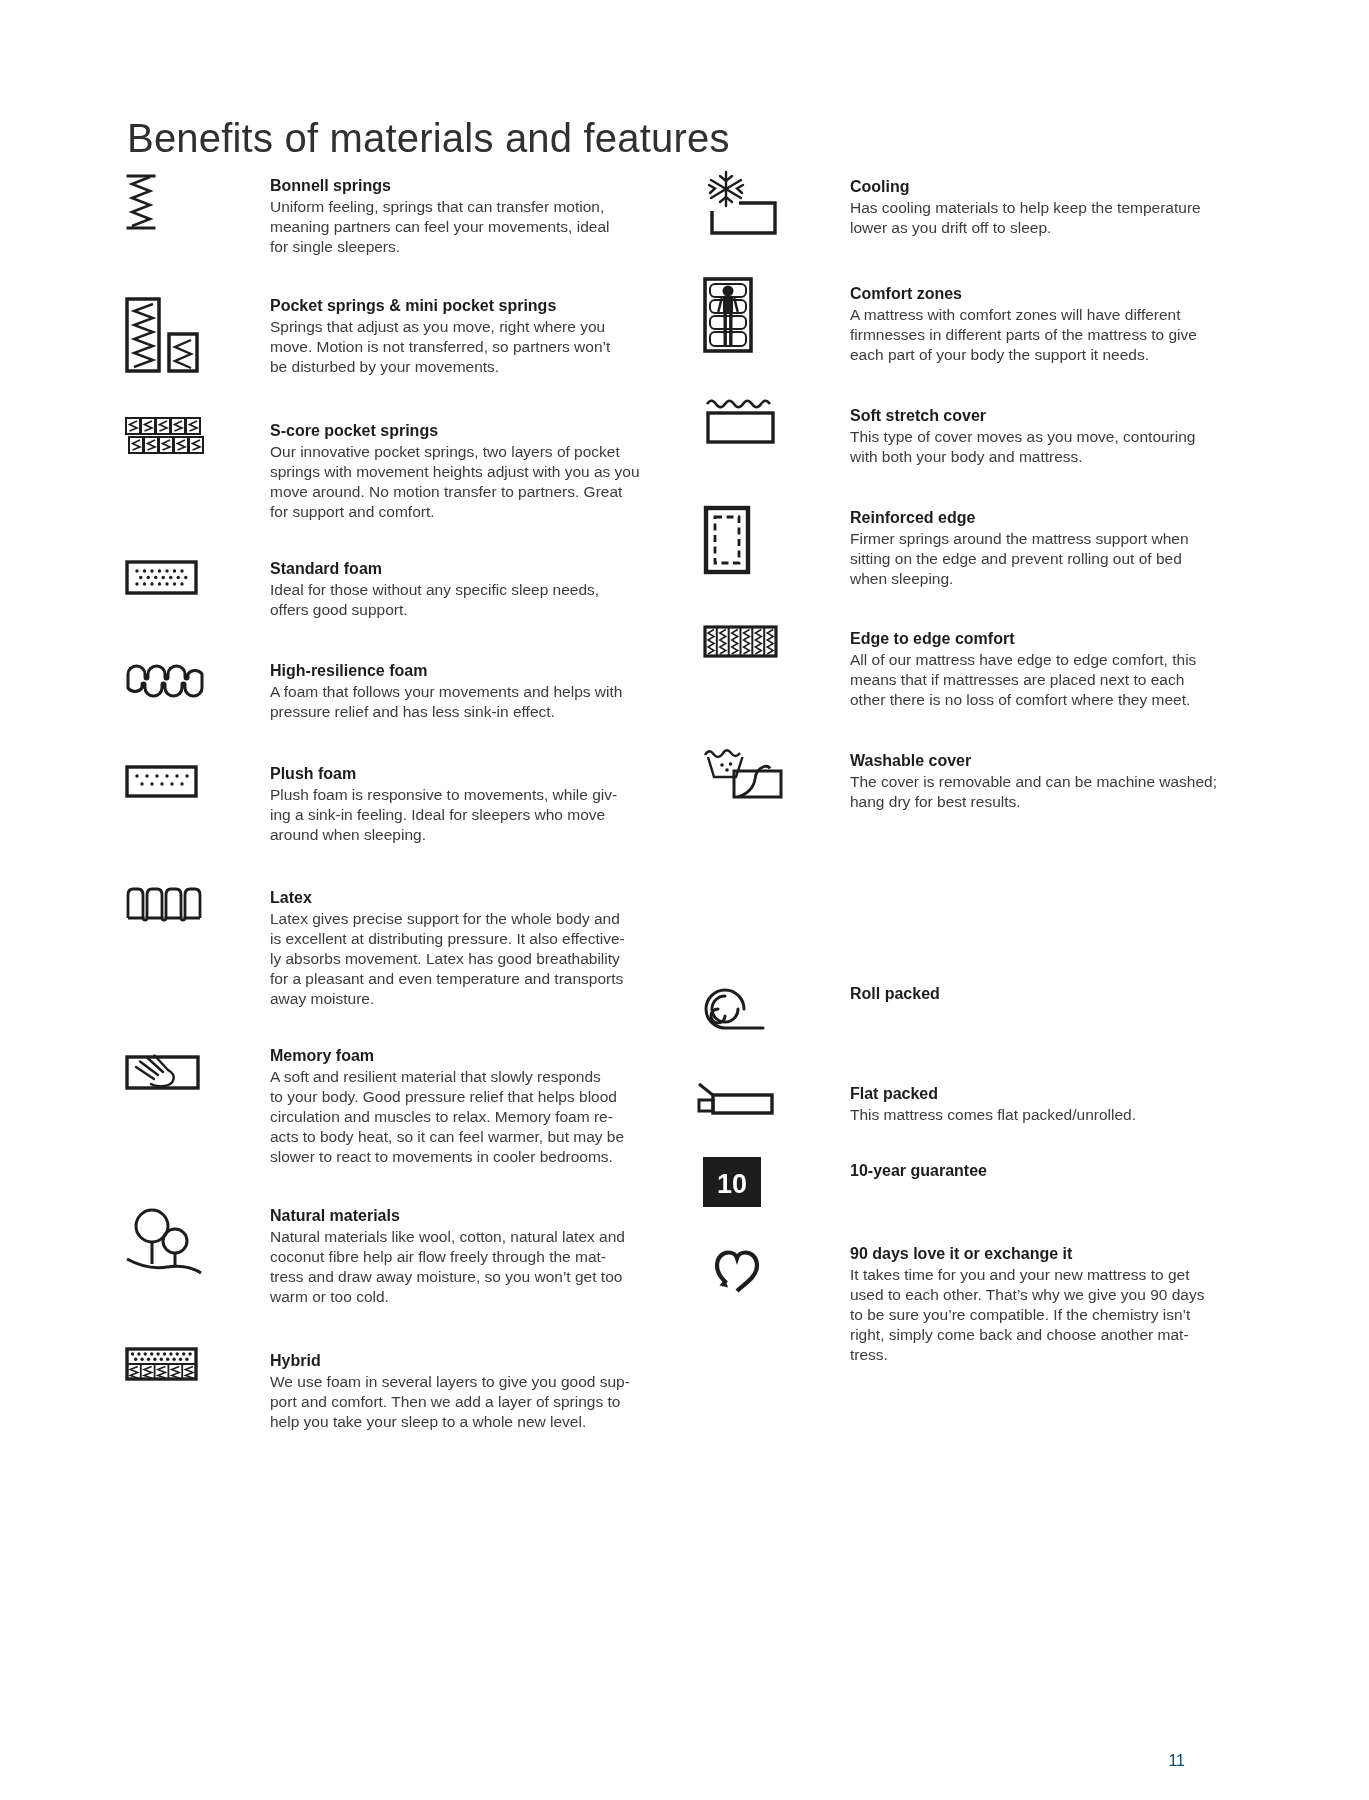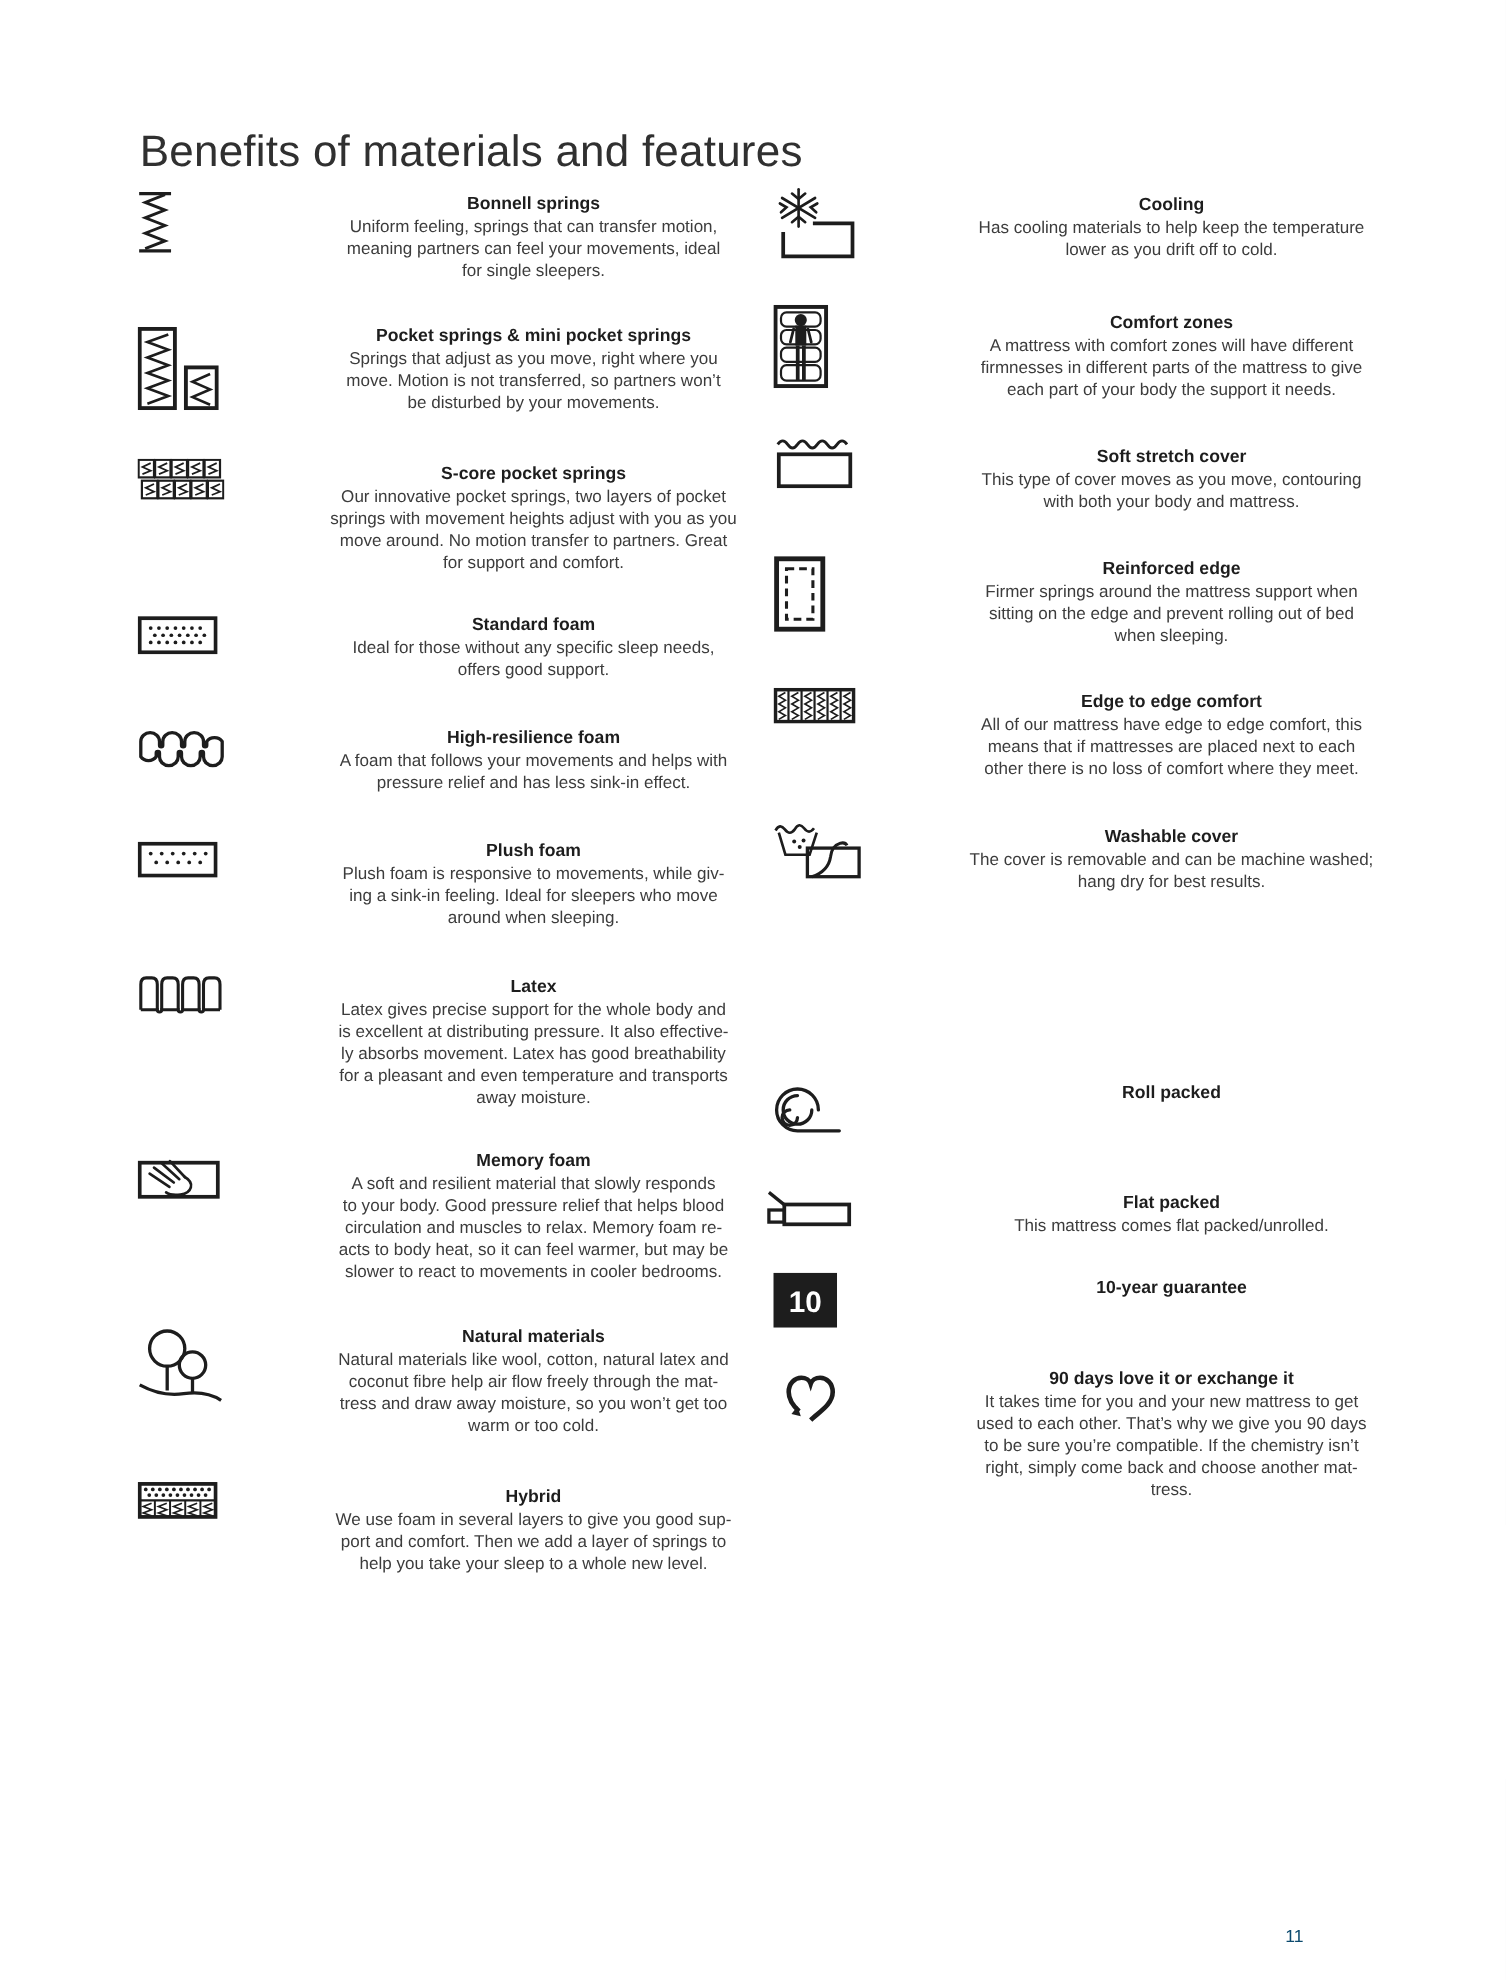--- a/index.html
+++ b/index.html
@@ -9,21 +9,21 @@
     position:relative; width:1369px; height:1800px; background:var(--bg);
     font-family:"Liberation Sans", sans-serif; overflow:hidden;
   }
   .page-title{
     position:absolute; left:127px; top:116px; margin:0;
     font-size:40px; font-weight:400; color:#303030; letter-spacing:0.2px;
   }
   .feature{ position:absolute; }
   .feature-icon{ position:absolute; left:0; top:0; color:var(--ink); }
   .feature-icon svg{ display:block; }
-  .feature-body{ position:absolute; top:0; width:430px;text-align:center; }
+  .feature-body{ position:absolute; top:0; width:430px; }
   .feature-title{
     margin:0; font-size:16px; line-height:21px; font-weight:700; color:var(--ink);
   }
   .feature-desc{
     margin:1px 0 0 0; font-size:15.5px; line-height:20px; color:var(--body);
     white-space:pre-line;
   }
   .page-number{
     position:absolute; left:1130px; top:1752px; width:55px; text-align:right;
     font-size:16px; color:#0c4a6e;
@@ -280,21 +280,21 @@
    <polyline points="17,6 23,11 29,6"></polyline>
    <polyline points="17,32 23,27 29,32"></polyline>
    <polyline points="6,15 12,18.5 7,23"></polyline>
    <polyline points="40,15 34,18.5 39,23"></polyline>
   </g>
           </svg>
         </span>
     <div class="feature-body" style="left: 147px;">
       <h3 class="feature-title">Cooling</h3>
       <p class="feature-desc">Has cooling materials to help keep the temperature
-lower as you drift off to cold.</p>
+lower as you drift off to sleep.</p>
     </div>
   </div>
       <div class="feature" style="left: 703px; top: 283px;">
     <span class="feature-icon" style="transform: translate(0px, -6px);">
           <svg width="50" height="76" viewBox="0 0 50 76" fill="none" stroke="currentColor">
   <rect x="2" y="2" width="46" height="72" stroke-width="3.6"></rect>
   <g stroke-width="2">
    <rect x="7" y="7" width="36" height="13" rx="5"></rect>
    <rect x="7" y="23" width="36" height="13" rx="5"></rect>
    <rect x="7" y="39" width="36" height="13" rx="5"></rect>

